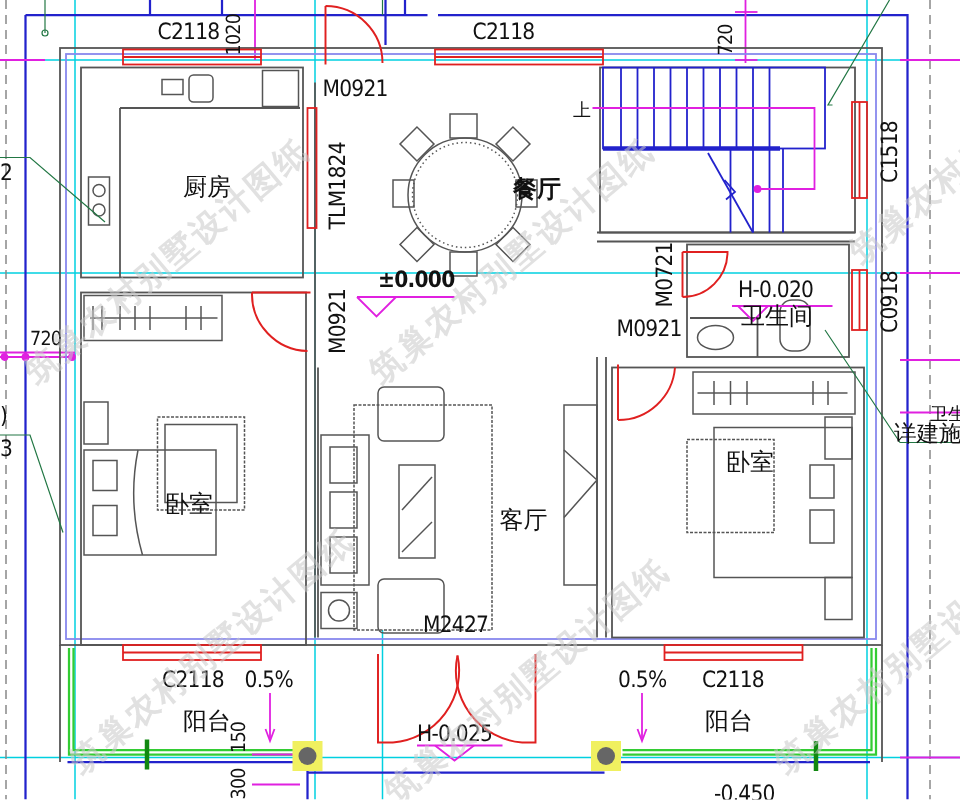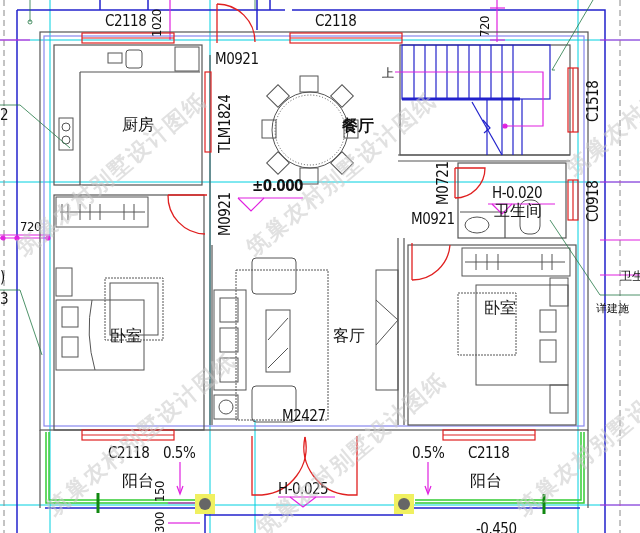--- a/index.html
+++ b/index.html
@@ -275,37 +275,37 @@
 
 <div class="lbl code vert" style="left:436px;top:205px;">M0721</div>
 <div class="lbl room" style="left:494px;top:170px;margin-top:33px;">卫生间</div>
 <div class="lbl code" style="left:492px;top:186px;text-align:center;">H-0.020</div>
 <div class="lbl code vert" style="left:586px;top:222px;">C0918</div>
 <div class="lbl code" style="left:411px;top:212px;">M0921</div>
 
 <div class="lbl code vert" style="left:218px;top:236px;">M0921</div>
 <div class="lbl code" style="left:20px;top:220px;font-size:13px;">720</div>
 <div class="lbl room" style="left:110px;top:328px;">卧室</div>
-<div class="lbl room" style="left:333px;top:328px;">客厅</div>
+<div class="lbl room" style="left:333px;top:339px;">客厅</div>
 <div class="lbl room" style="left:484px;top:300px;">卧室</div>
 <div class="lbl code" style="left:282px;top:409px;">M2427</div>
 
 <div class="lbl code" style="left:108px;top:446px;">C2118</div>
 <div class="lbl code" style="left:163px;top:446px;">0.5%</div>
 <div class="lbl code" style="left:412px;top:446px;">0.5%</div>
 <div class="lbl code" style="left:468px;top:446px;">C2118</div>
 <div class="lbl room" style="left:122px;top:473px;">阳台</div>
 <div class="lbl room" style="left:470px;top:473px;">阳台</div>
 <div class="lbl code" style="left:278px;top:482px;">H-0.025</div>
 <div class="lbl code vert" style="left:153px;top:502px;font-size:13px;">150</div>
 <div class="lbl code vert" style="left:153px;top:533px;font-size:13px;">300</div>
 <div class="lbl code" style="left:476px;top:522px;">-0.450</div>
 
 <div class="lbl" style="left:620px;top:270px;font-size:12px;">卫生</div>
-<div class="lbl" style="left:596px;top:303px;font-size:11px;">详建施</div>
+<div class="lbl" style="left:596px;top:282px;font-size:15px;">详建施</div>
 <div class="lbl code" style="left:0px;top:108px;">2</div>
 <div class="lbl code" style="left:0px;top:270px;">)</div>
 <div class="lbl code" style="left:0px;top:292px;">3</div>
 
 <div class="wm" style="left:10px;top:240px;">筑巢农村别墅设计图纸</div>
 <div class="wm" style="left:240px;top:240px;">筑巢农村别墅设计图纸</div>
 <div class="wm" style="left:40px;top:500px;">筑巢农村别墅设计图纸</div>
 <div class="wm" style="left:250px;top:520px;">筑巢农村别墅设计图纸</div>
 <div class="wm" style="left:510px;top:500px;">筑巢农村别墅设计图纸</div>
 <div class="wm" style="left:560px;top:160px;">筑巢农村别墅设计图纸</div>

